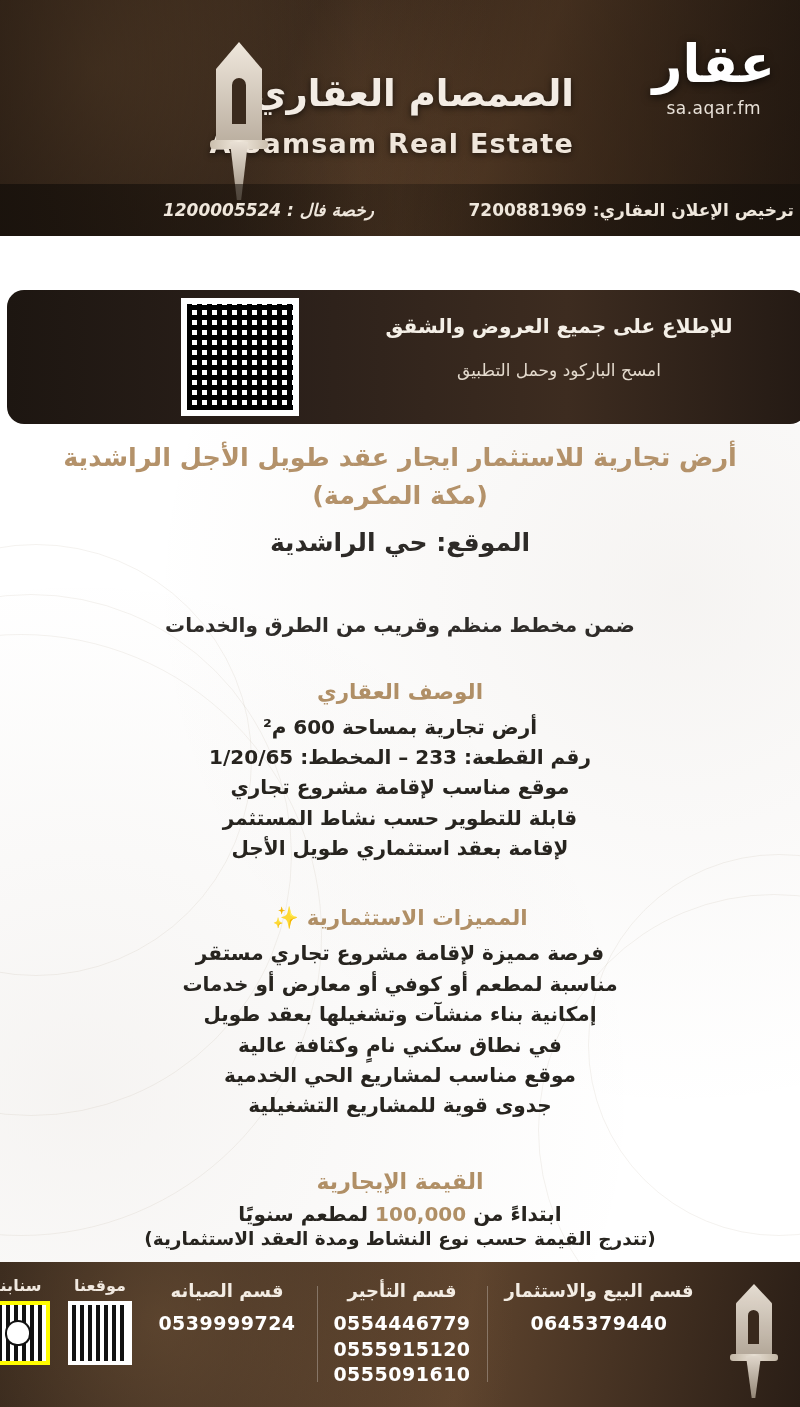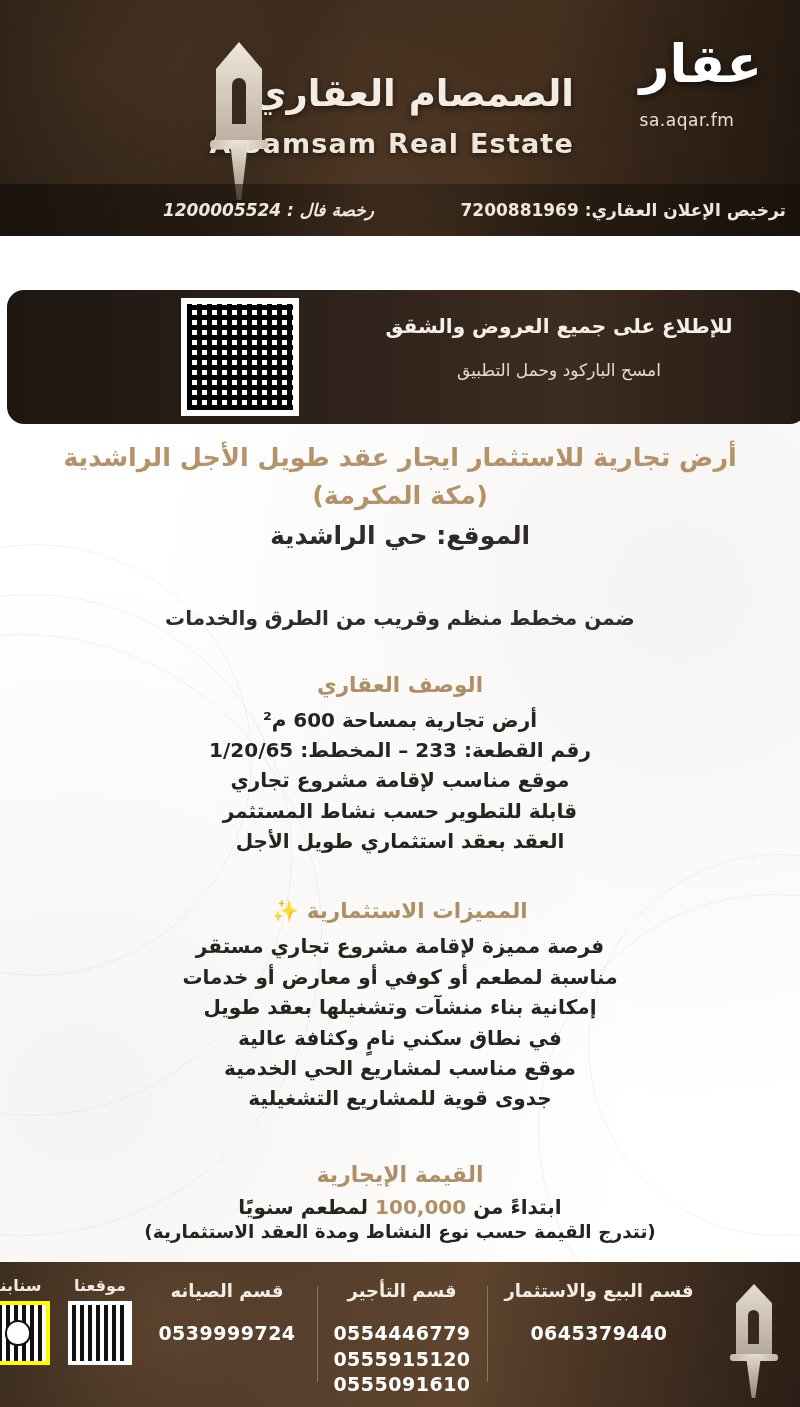--- a/index.html
+++ b/index.html
@@ -54,37 +54,37 @@
     position:absolute;left:26px;top:100px;width:18px;height:58px;
     background:linear-gradient(180deg,#e9e0d4,#9a8d7d);
     clip-path:polygon(0 0,100% 0,62% 100%,38% 100%);
   }
   .logo-mark .guard{
     position:absolute;left:6px;top:98px;width:58px;height:9px;border-radius:4px;
     background:linear-gradient(90deg,#cbbfae,#f0e8dc,#cbbfae);
   }
 
   .aqar-logo{
-    position:absolute;right:38px;top:38px;
+    position:absolute;right:25px;top:38px;text-align:center;
   }
   .aqar-logo .ar{
     color:#ffffff;font-size:52px;font-weight:700;line-height:1;
     text-shadow:0 2px 8px rgba(0,0,0,.7);
   }
   .aqar-logo .en{
-    color:#e8e1d8;font-size:17px;letter-spacing:.5px;margin-top:20px;direction:ltr;
+    color:#e8e1d8;font-size:17px;letter-spacing:.5px;margin-top:8px;direction:ltr;
   }
 
   .lic-bar{
     position:absolute;left:0;bottom:0;width:800px;height:52px;z-index:4;
   }
   .lic-right{
     position:absolute;right:0;top:0;height:52px;width:400px;
     background:linear-gradient(270deg,rgba(25,18,12,.92),rgba(25,18,12,.35));
-    display:flex;align-items:center;justify-content:flex-start;padding-right:14px;box-sizing:border-box;
+    display:flex;align-items:center;justify-content:flex-start;padding-right:6px;box-sizing:border-box;
   }
   .lic-left{
     position:absolute;left:0;top:0;height:52px;width:400px;
     background:linear-gradient(90deg,rgba(25,18,12,.92),rgba(25,18,12,.35));
     display:flex;align-items:center;justify-content:flex-start;padding-left:0;box-sizing:border-box;
   }
   .lic-text{color:#efe7dc;font-size:17px;font-weight:700;white-space:nowrap;}
   .lic-left .lic-text{margin-left:auto;margin-right:26px;font-style:italic;}
 
   
@@ -125,21 +125,21 @@
   .s4{width:380px;height:380px;right:-170px;top:430px;}
   .s5{width:470px;height:470px;right:-210px;top:470px;}
 
   .content{position:relative;z-index:2;padding:0 32px;box-sizing:border-box;text-align:center;}
 
   .title{
     color:#b4926a;font-size:25.5px;font-weight:700;line-height:1.5;
     margin:14px 0 0 0;
   }
   .subtitle{
-    color:#2d2a27;font-size:25px;font-weight:700;margin-top:6px;
+    color:#2d2a27;font-size:25px;font-weight:700;margin-top:13px;
   }
   .lead{
     color:#2f2c29;font-size:20px;font-weight:700;margin-top:56px;
   }
 
   .sec{margin-top:42px;}
   .sec-h{color:#b08f66;font-size:21.5px;font-weight:700;margin-bottom:8px;}
   .sec p{margin:0;color:#27241f;font-size:20px;font-weight:700;line-height:1.52;}
 
   .price-sec{margin-top:48px;}
@@ -160,21 +160,21 @@
   .foot-logo .tower{
     position:absolute;left:10px;top:0;width:36px;height:74px;
     background:linear-gradient(180deg,#efe7dc,#b9ad9e);
     clip-path:polygon(50% 0%, 100% 26%, 100% 100%, 0% 100%, 0% 26%);
   }
   .foot-logo .slit{position:absolute;left:22px;top:26px;width:11px;height:34px;background:#3a2a1d;border-radius:6px 6px 0 0;}
   .foot-logo .blade{position:absolute;left:20px;top:72px;width:15px;height:42px;background:linear-gradient(180deg,#e9e0d4,#9a8d7d);clip-path:polygon(0 0,100% 0,62% 100%,38% 100%);}
   .foot-logo .guard{position:absolute;left:4px;top:70px;width:48px;height:7px;border-radius:3px;background:linear-gradient(90deg,#cbbfae,#f0e8dc,#cbbfae);}
 
   .dept{position:absolute;top:18px;text-align:center;}
-  .dept .t{font-size:18px;font-weight:700;color:#f3ece3;margin-bottom:20px;white-space:nowrap;}
+  .dept .t{font-size:18px;font-weight:700;color:#f3ece3;margin-bottom:10px;white-space:nowrap;}
   .dept .n{font-size:19px;font-weight:700;color:#ffffff;letter-spacing:.5px;line-height:1.35;direction:ltr;}
   .d-sales{right:86px;width:230px;}
   .d-rent{right:318px;width:160px;}
   .d-maint{right:488px;width:170px;}
   .divider{position:absolute;top:24px;width:1px;height:96px;background:rgba(255,255,255,.28);}
   .dv1{right:312px;}
   .dv2{right:482px;}
 
   .social{position:absolute;top:14px;text-align:center;}
   .social .lbl{font-size:16px;font-weight:700;color:#f0e8df;margin-bottom:6px;}
@@ -256,21 +256,21 @@
       <div class="title">أرض تجارية للاستثمار ايجار  عقد طويل الأجل الراشدية (مكة المكرمة)</div>
       <div class="subtitle">الموقع: حي الراشدية</div>
       <div class="lead">ضمن مخطط منظم وقريب من الطرق والخدمات</div>
 
       <div class="sec">
         <div class="sec-h">الوصف العقاري</div>
         <p><span>أرض تجارية بمساحة 600 م²</span></p>
         <p>رقم القطعة: 233 – المخطط: 1/20/65</p>
         <p>موقع مناسب لإقامة مشروع تجاري</p>
         <p>قابلة للتطوير حسب نشاط المستثمر</p>
-        <p>العقد بعقد استثماري طويل الأجل</p>
+        <p>لإقامة بعقد استثماري طويل الأجل</p>
       </div>
 
       <div class="sec">
         <div class="sec-h">المميزات الاستثمارية ✨</div>
         <p>فرصة مميزة لإقامة مشروع تجاري مستقر</p>
         <p>مناسبة لمطعم أو كوفي أو معارض أو خدمات</p>
         <p>إمكانية بناء منشآت وتشغيلها بعقد طويل</p>
         <p>في نطاق سكني نامٍ وكثافة عالية</p>
         <p>موقع مناسب لمشاريع الحي الخدمية</p>
         <p>جدوى قوية للمشاريع التشغيلية</p>

